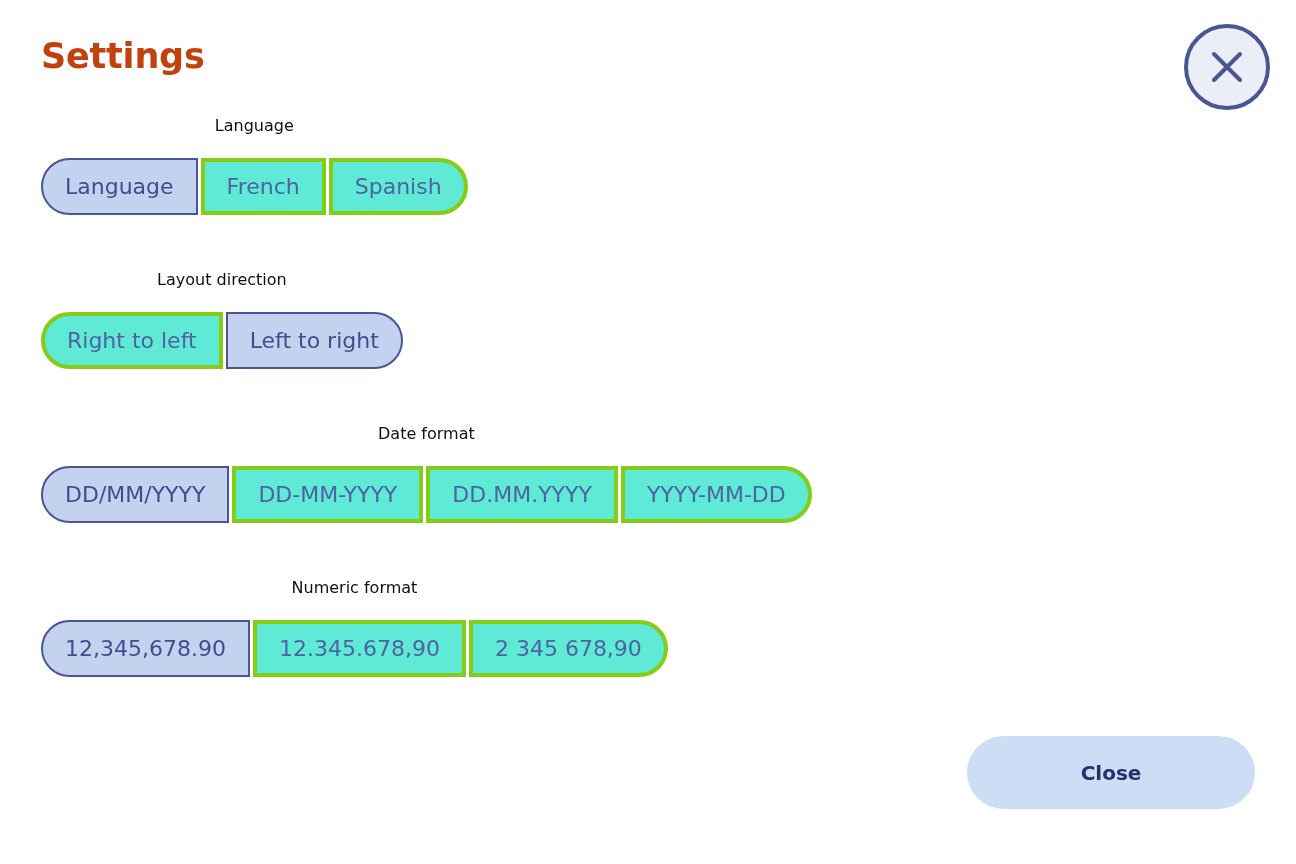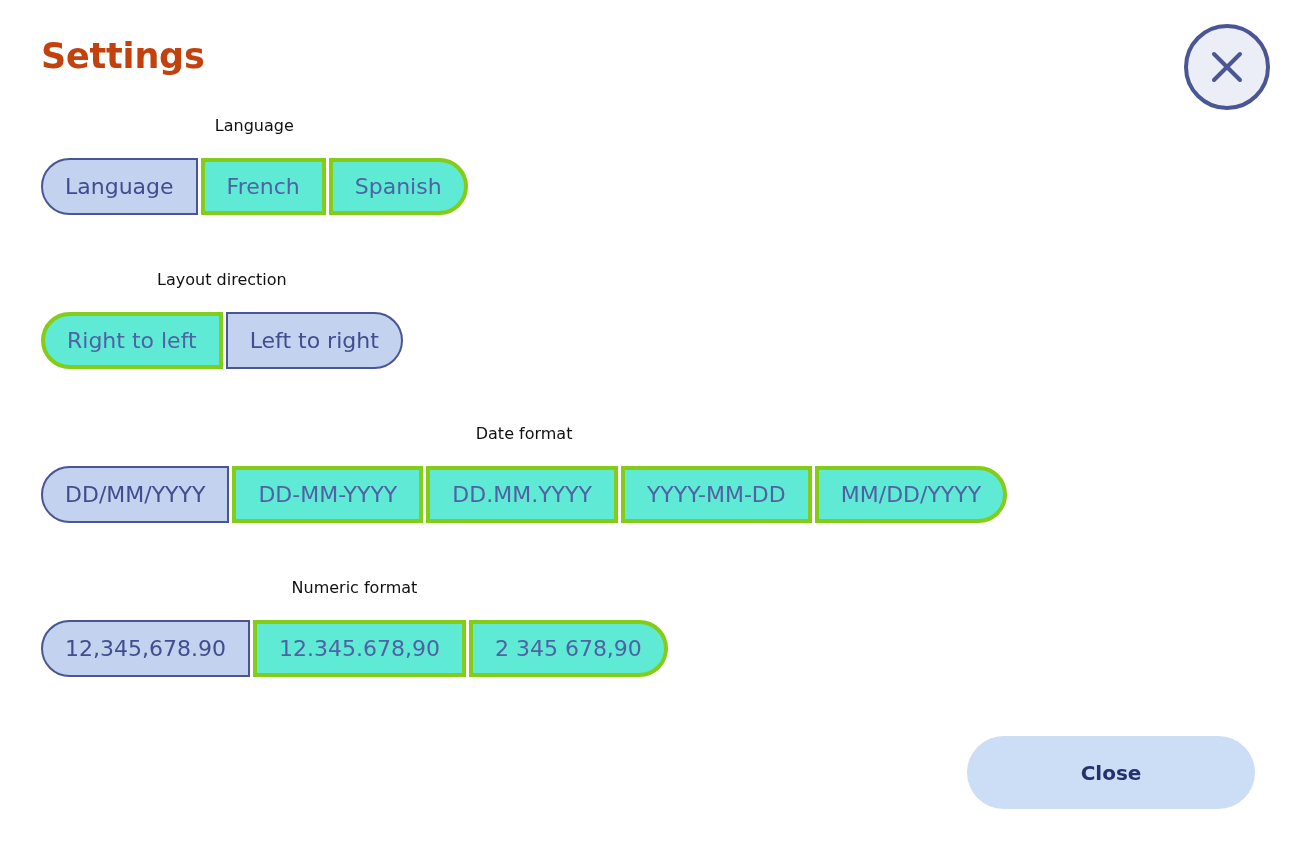--- a/index.html
+++ b/index.html
@@ -177,21 +177,20 @@
     </div>
   </div>
 
   <div class="section" style="top:420px;">
     <div class="section-label">Date format</div>
     <div class="segmented">
       <div class="segment selected">DD/MM/YYYY</div>
       <div class="segment">DD-MM-YYYY</div>
       <div class="segment">DD.MM.YYYY</div>
       <div class="segment">YYYY-MM-DD</div>
-      <div class="segment">MM/DD/YYYY</div>
     </div>
   </div>
 
   <div class="section" style="top:574px;">
     <div class="section-label">Numeric format</div>
     <div class="segmented">
       <div class="segment selected">12,345,678.90</div>
       <div class="segment">12.345.678,90</div>
       <div class="segment">2 345 678,90</div>
     </div>

